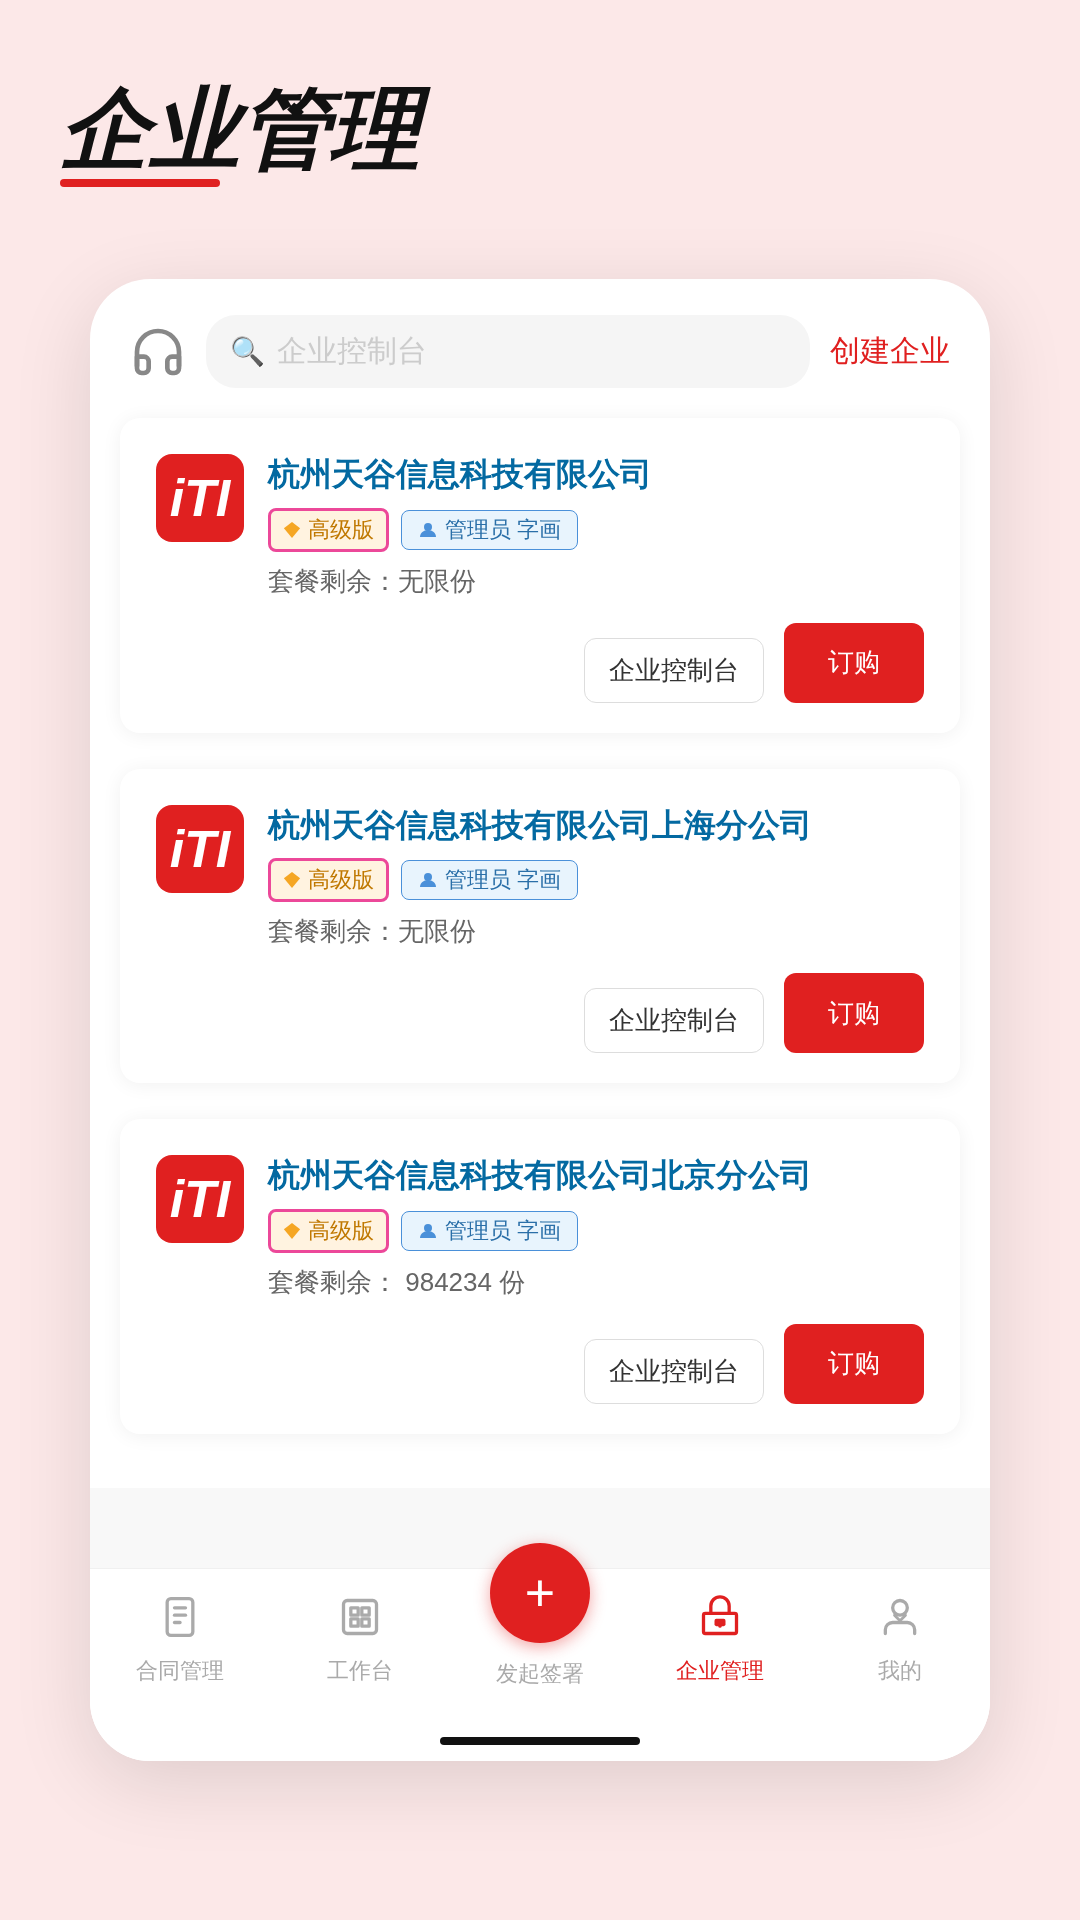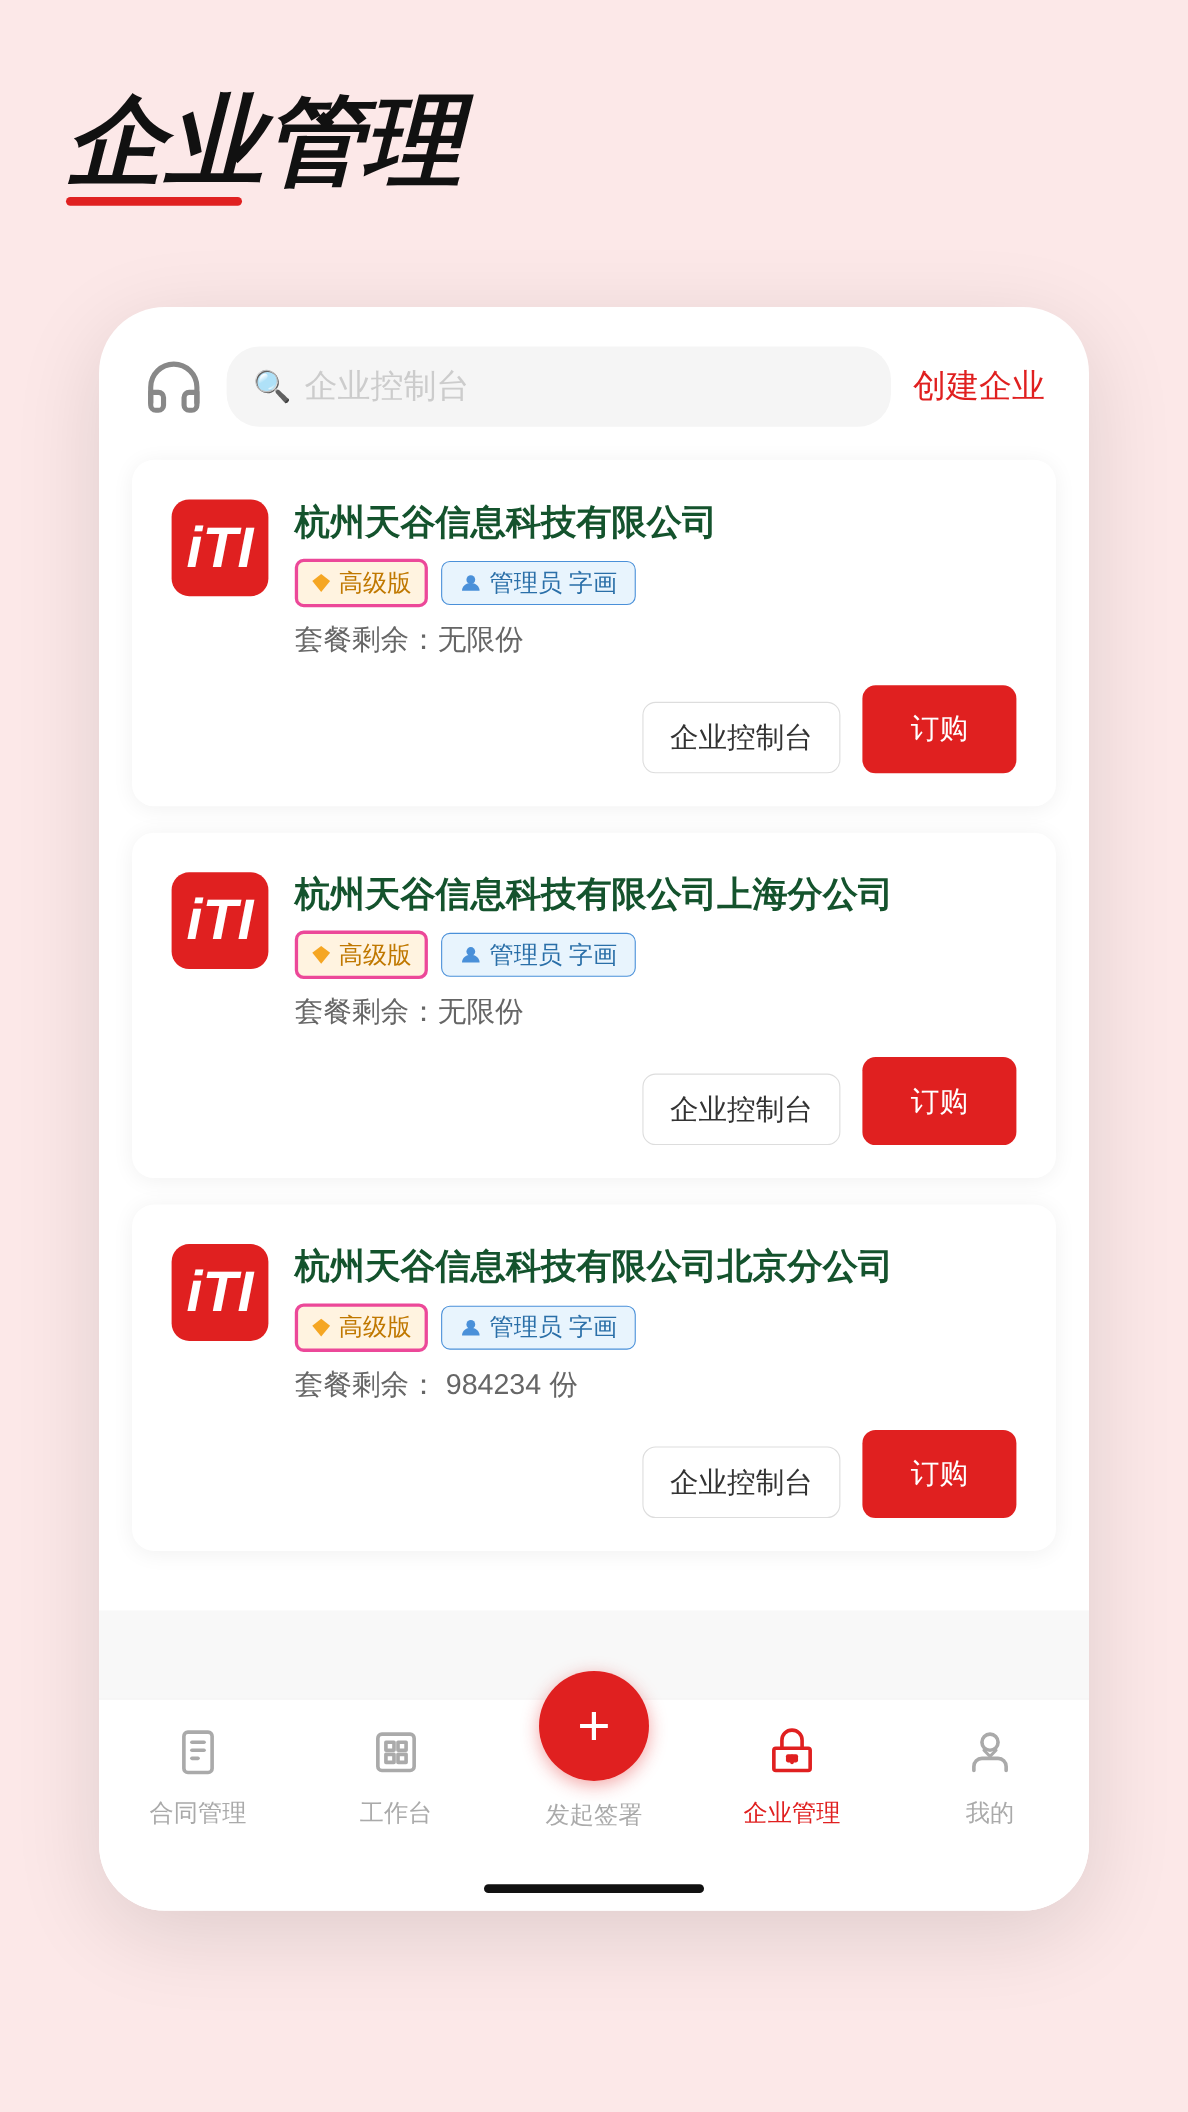--- a/index.html
+++ b/index.html
@@ -101,21 +101,21 @@
       font-weight: 400;
       white-space: nowrap;
       cursor: pointer;
     }
 
     
     .company-list {
       padding: 10px 30px 30px;
       display: flex;
       flex-direction: column;
-      gap: 0;
+      gap: 12px;
     }
 
     .company-card {
       background: #fff;
       border-radius: 20px;
       padding: 36px 36px 30px;
       margin-bottom: 24px;
       box-shadow: 0 2px 20px rgba(0,0,0,0.06);
     }
 
@@ -143,21 +143,21 @@
       font-style: italic;
     }
 
     .company-info {
       flex: 1;
     }
 
     .company-name {
       font-size: 32px;
       font-weight: 700;
-      color: #14532d;
+      color: #0369a1;
       line-height: 1.3;
       margin-bottom: 12px;
     }
 
     .company-tags {
       display: flex;
       align-items: center;
       gap: 12px;
       flex-wrap: wrap;
       margin-bottom: 12px;

